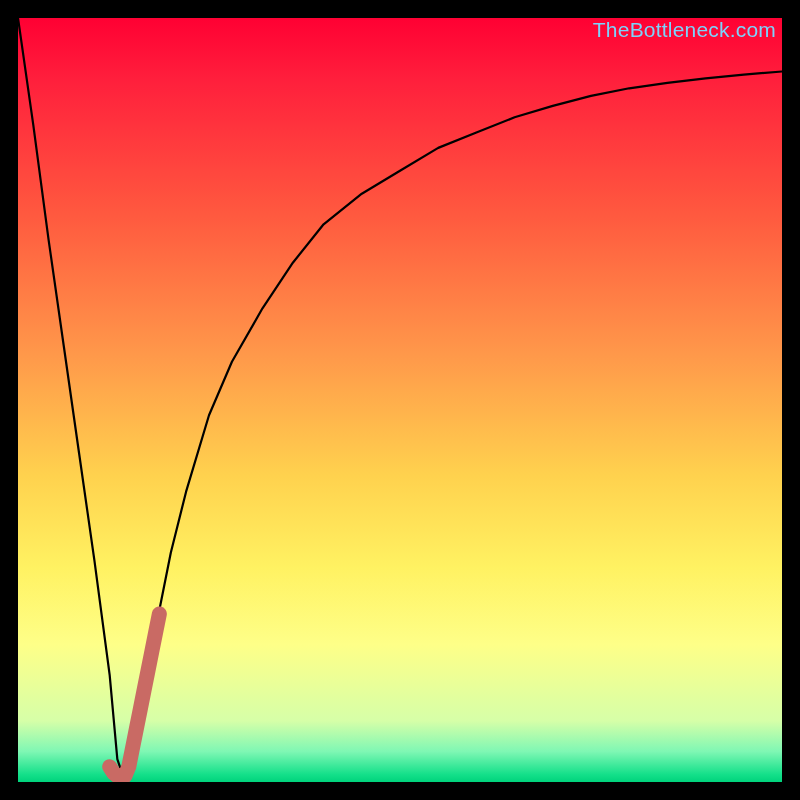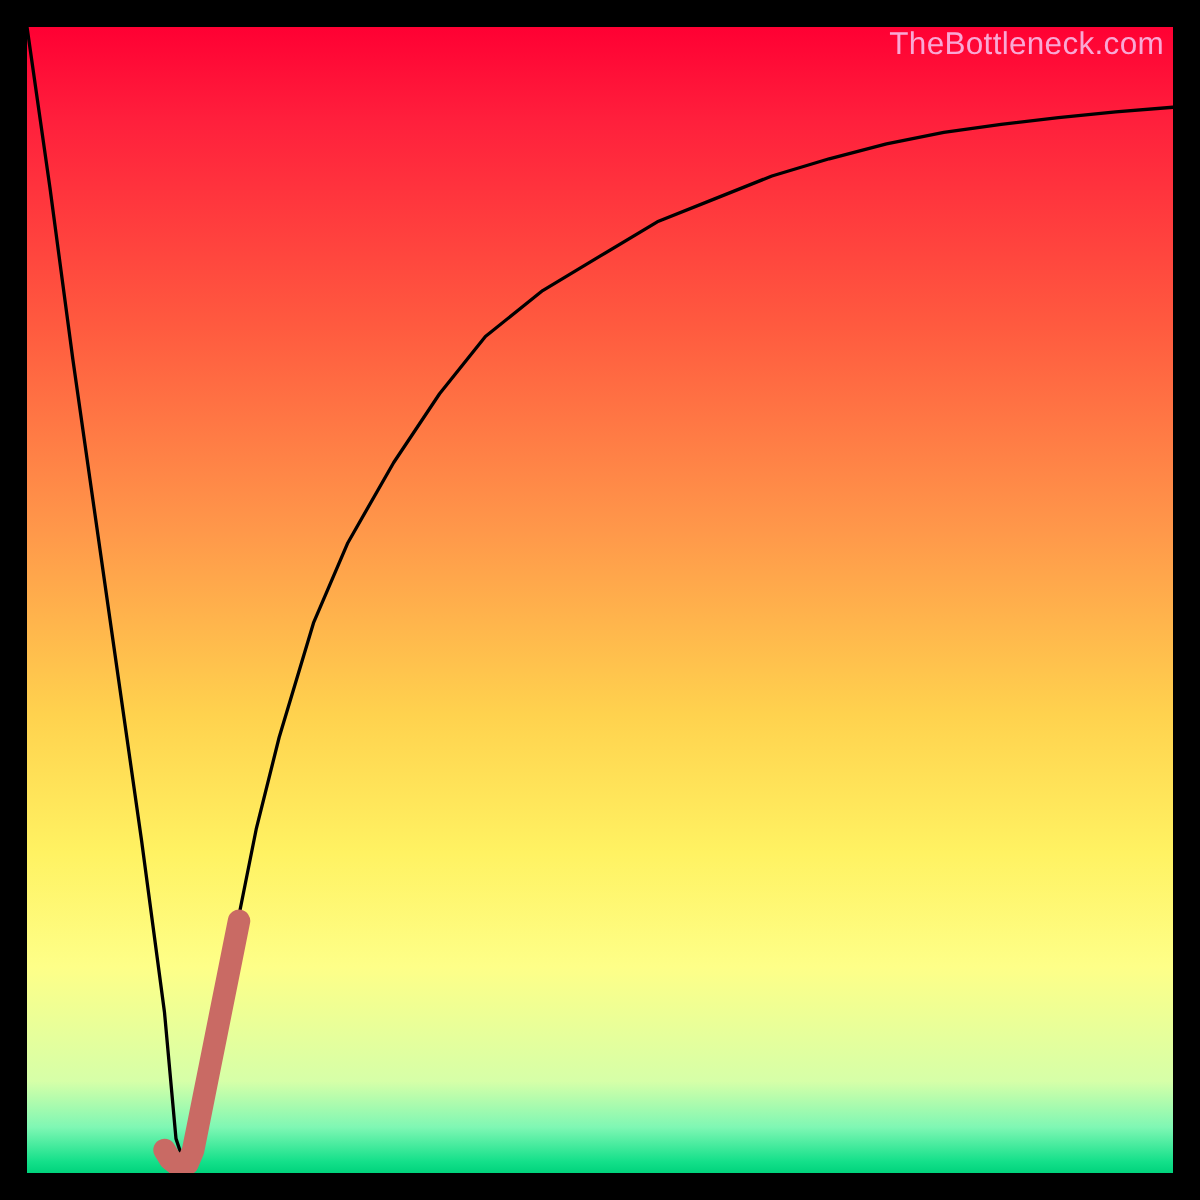--- a/index.html
+++ b/index.html
@@ -45,21 +45,21 @@
       #d6ffa8 92%,
       #7ff7b4 96%,
       #14e08a 99%,
       #00d37c 100%
     );
   }
   .watermark {
     position: absolute;
     top: 0;
     right: 6px;
-    color: #f9a8d4;
+    color: #7dd3fc;
     font-size: 21px;
     font-weight: 500;
     letter-spacing: 0.2px;
     user-select: none;
   }
   svg.curves {
     position: absolute;
     left: 0;
     top: 0;
     width: 764px;

